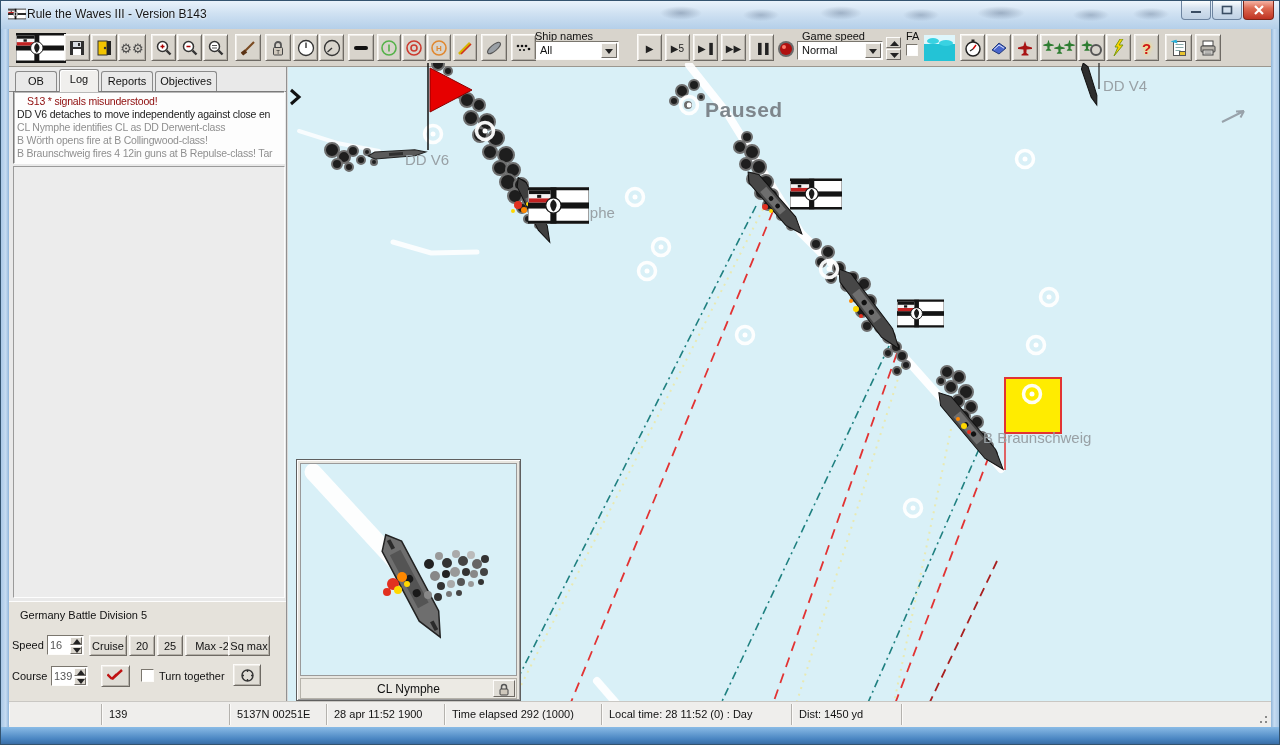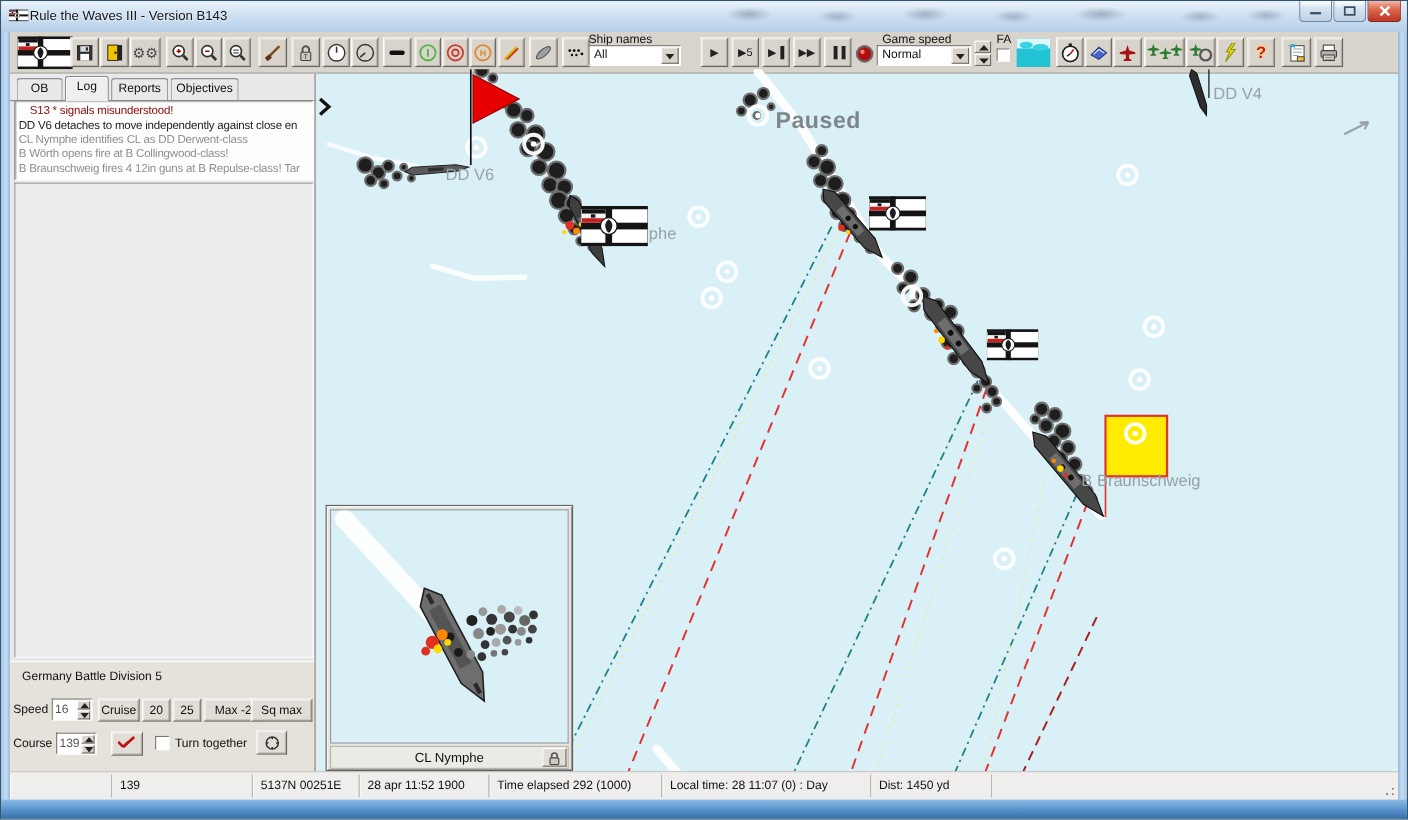--- a/index.html
+++ b/index.html
@@ -712,21 +712,21 @@
         <div class="arr a-d">
             <svg width="8" height="5">
               <path d="M4,5 L8,0 H0 Z" fill="#222"></path>
             </svg>
           </div>
       </div>
       <div class="cbtn" style="left:80px;top:33px;width:38px"><span>Cruise</span></div>
       <div class="cbtn" style="left:120px;top:33px;width:26px"><span>20</span></div>
       <div class="cbtn" style="left:148px;top:33px;width:26px"><span>25</span></div>
       <div class="cbtn" style="left:176px;top:33px;width:54px"><span>Max -2</span></div>
-      <div class="cbtn" style="left:219px;top:33px;width:56px"><span>Sq max</span></div>
+      <div class="cbtn" style="left:219px;top:33px;width:42px"><span>Sq max</span></div>
 
       <span class="ctl-label" style="left:3px;top:68px">Course</span>
       <div class="spinbox" style="left:42px;top:64px">
         <input readonly="" value="139" style="">
         <div class="arr a-u">
             <svg width="8" height="5">
               <path d="M4,0 L8,5 H0 Z" fill="#222"></path>
             </svg>
           </div>
         <div class="arr a-d">
@@ -752,21 +752,21 @@
     </div>
   </div>
   <div class="panel-sep"></div>
 
   <div class="statusbar">
     <div class="scell" style="left:0;width:92px;border-left:none"></div>
     <div class="scell" style="left:92px;width:128px">139</div>
     <div class="scell" style="left:220px;width:97px">5137N 00251E</div>
     <div class="scell" style="left:317px;width:118px">28 apr 11:52 1900</div>
     <div class="scell" style="left:435px;width:157px">Time elapsed 292 (1000)</div>
-    <div class="scell" style="left:592px;width:190px">Local time: 28 11:07 (0) : Day</div>
+    <div class="scell" style="left:592px;width:190px">Local time: 28 11:52 (0) : Day</div>
     <div class="scell" style="left:782px;width:110px">Dist: 1450 yd</div>
     <div class="scell" style="left:892px;width:370px"></div>
     <div class="grip"></div>
   </div>
 
   <div class="bottomstrip">
     
   </div>
 
 </div>

